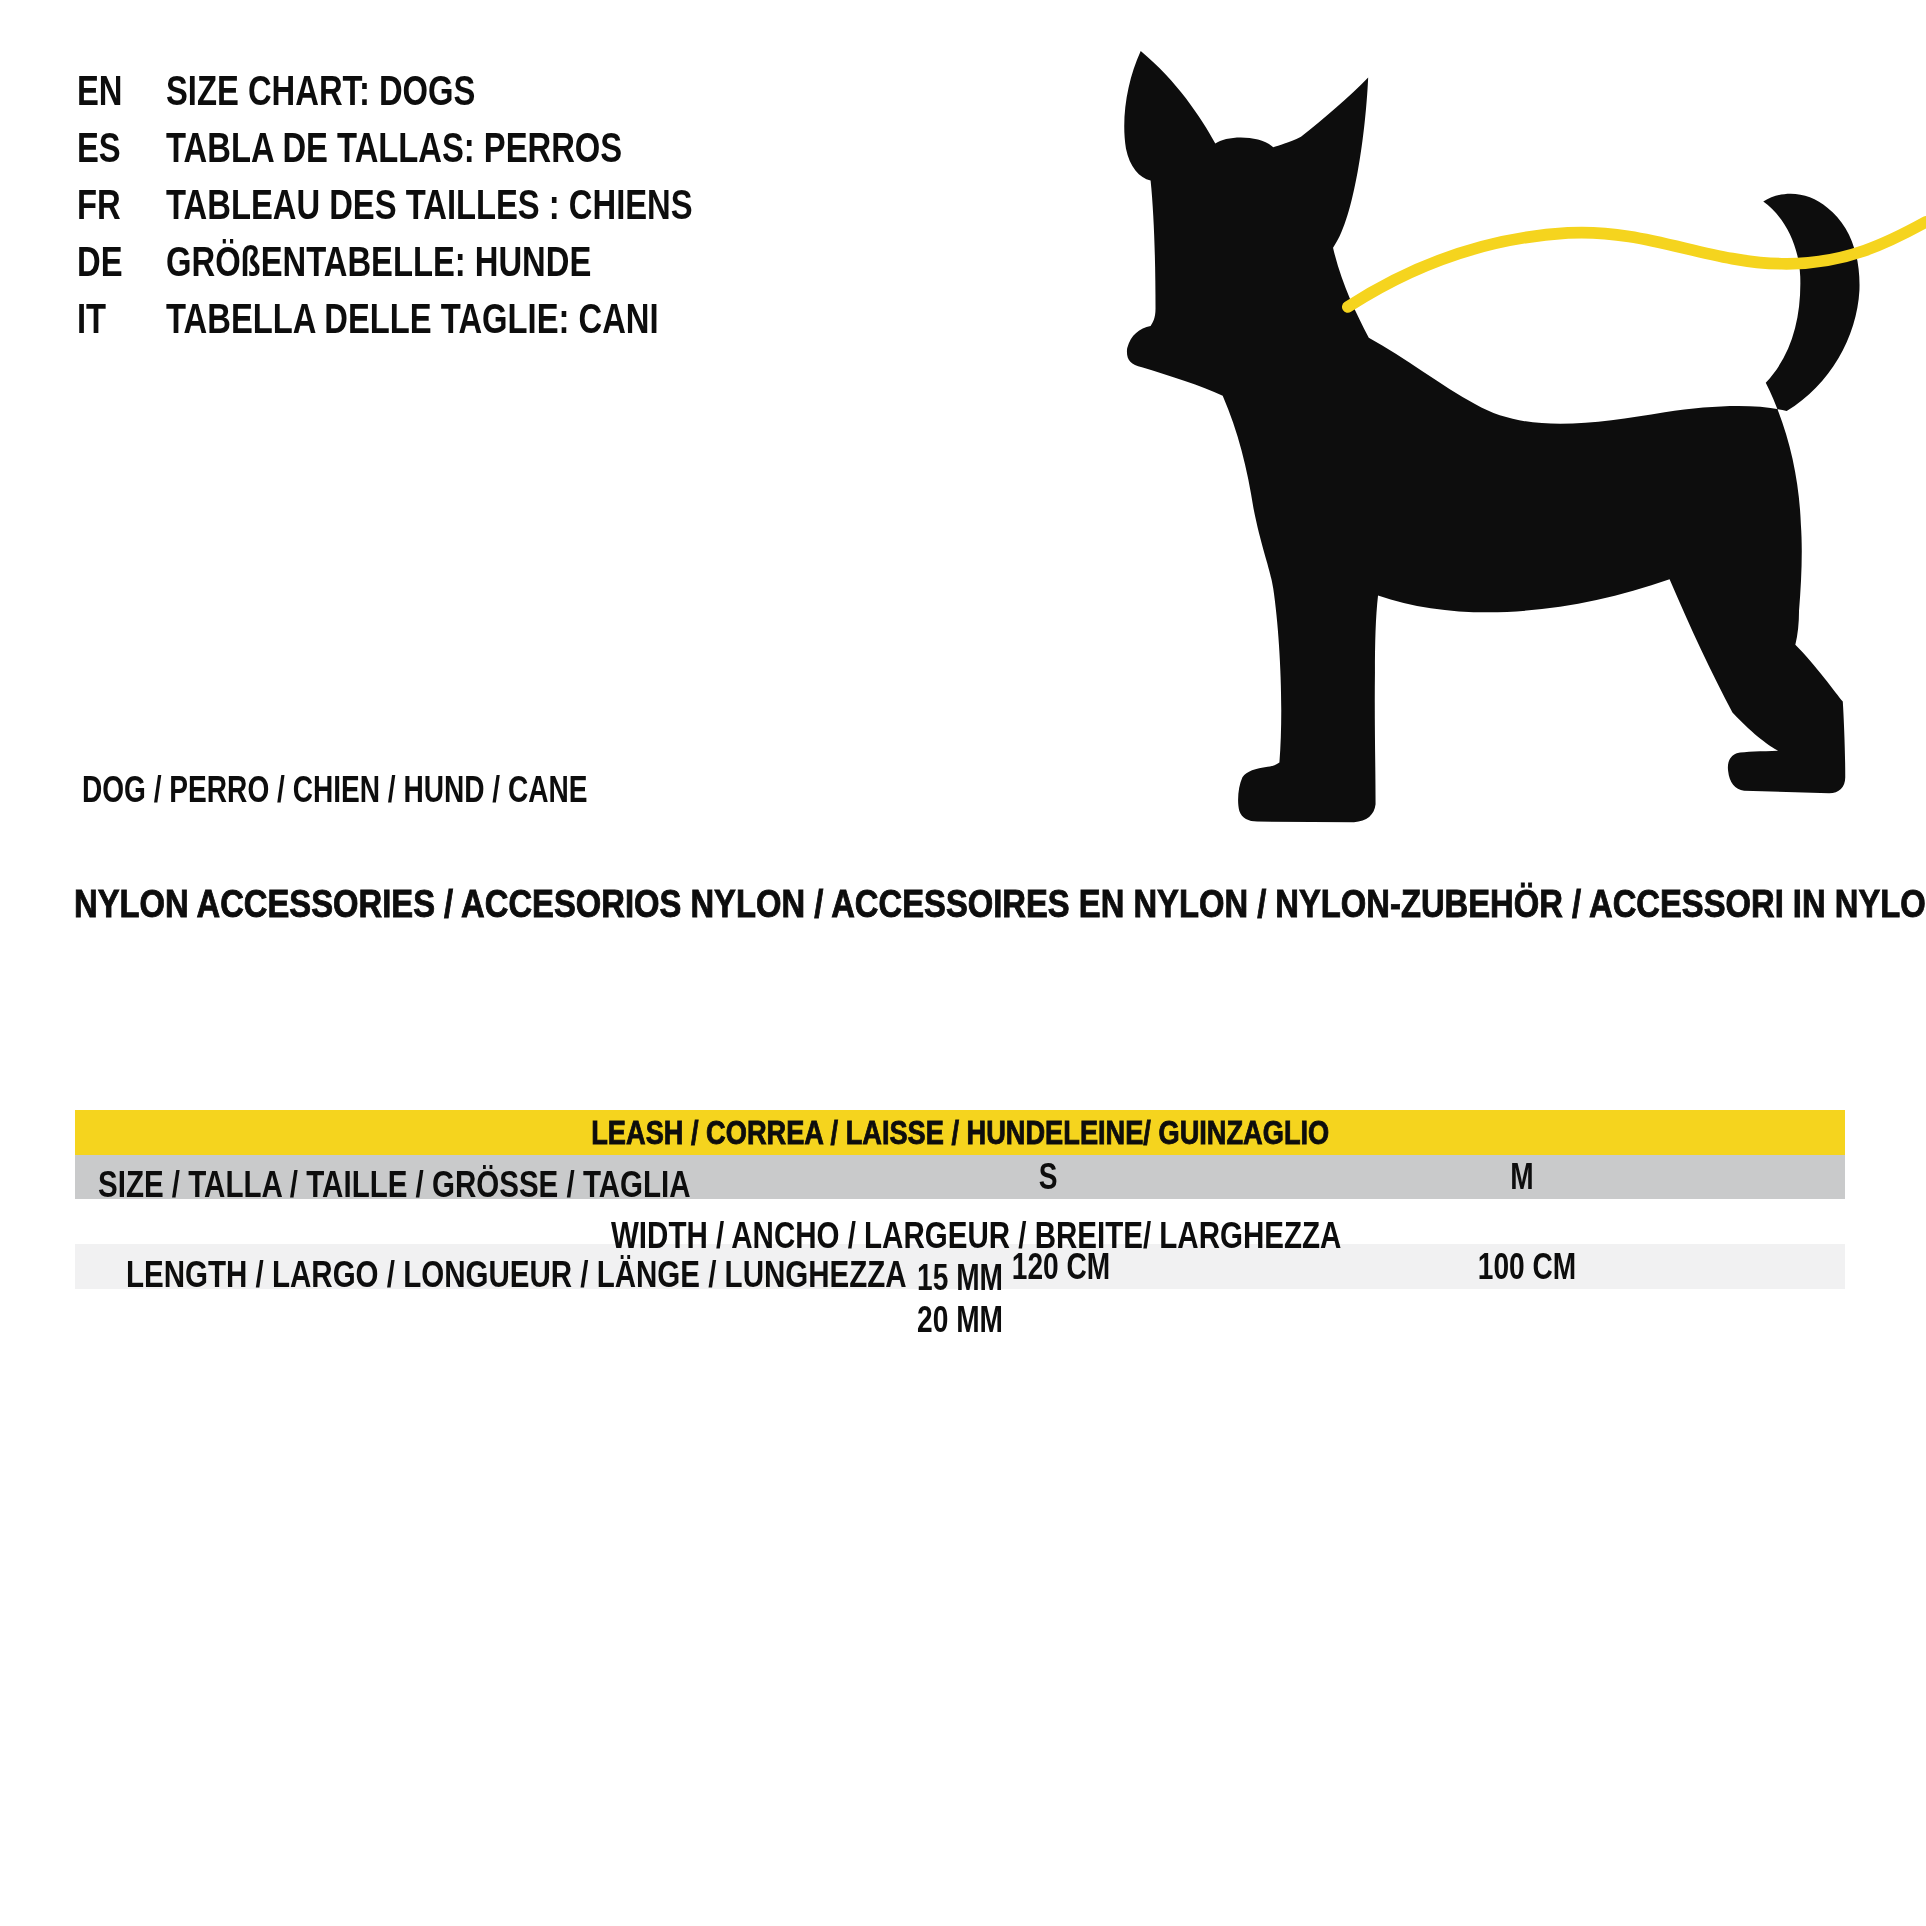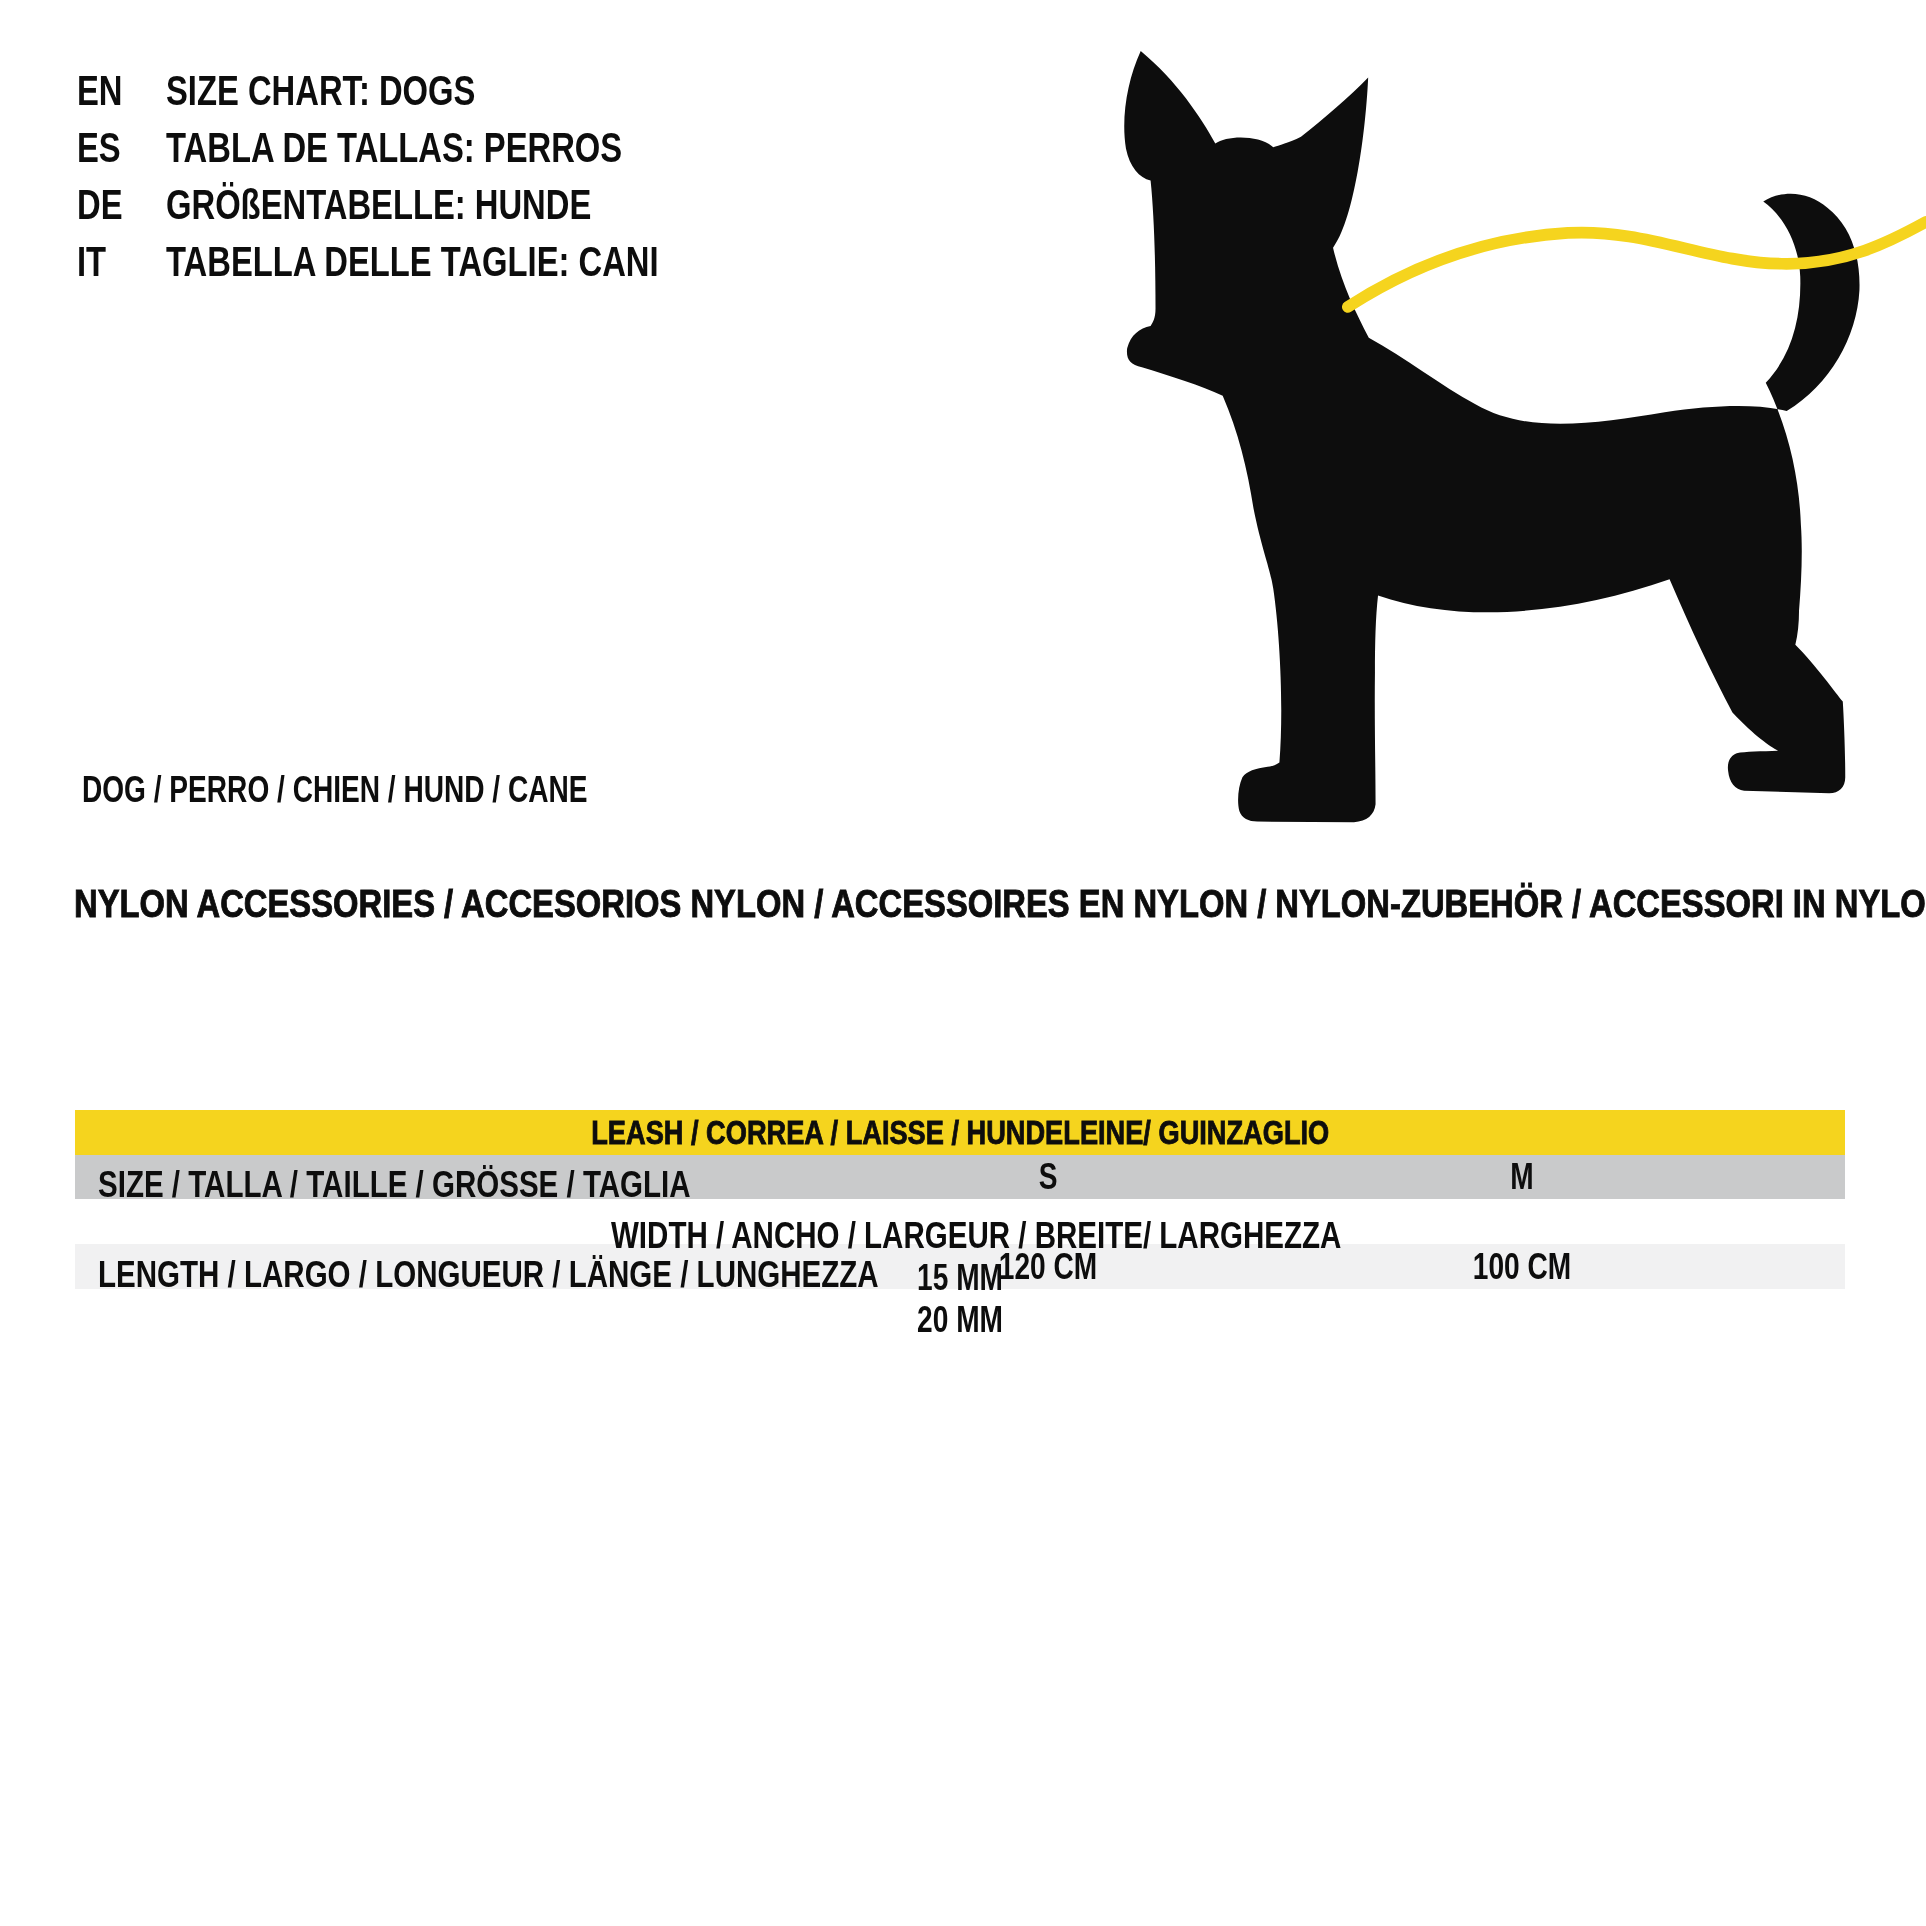--- a/index.html
+++ b/index.html
@@ -30,39 +30,43 @@
   .section-title { position:absolute; left:74px; top:884px; font-size:39px; line-height:39px;
                    font-weight:700; -webkit-text-stroke:0.9px #0d0d0d; }
 
   
   .size-table { position:absolute; left:75px; top:1110px; width:1770px; }
   .thead { height:45px; background:#f5d41e; display:flex; align-items:center; justify-content:center;
            font-size:34px; font-weight:700; -webkit-text-stroke:0.9px #0d0d0d; }
   .trow  { display:flex; align-items:center; height:45px; font-size:36px; font-weight:700; }
   .trow.r1 { background:#c9cacb; height:44px; }
   .trow.r2 { background:#ffffff;flex-direction:column; }
-  .trow.r3 { background:#f1f1f2; }
+  .trow.r3 { background:#f1f1f2;padding-left:28px; }
   .tlabel { width:42%; flex:0 0 42%; box-sizing:border-box; padding-left:23px;margin-top:16px; }
   .tval   { width:26%; flex:0 0 26%; display:flex; align-items:center; justify-content:center; }
   .tval.m { width:27.5%; flex:0 0 27.5%; }
   .tsp    { width:4.5%; flex:0 0 4.5%; }
 </style>
 </head>
 <body>
 
 <div class="canvas">
 
   <div class="lang-list">
     <div class="lang-row">
       <span class="lang-code"><span class="cxl">EN</span></span>
       <span class="cxl">SIZE CHART: DOGS</span>
     </div>
     <div class="lang-row">
       <span class="lang-code"><span class="cxl">ES</span></span>
       <span class="cxl">TABLA DE TALLAS: PERROS</span>
+    </div>
+    <div class="lang-row">
+      <span class="lang-code"><span class="cxl">FR</span></span>
+      <span class="cxl">TABLEAU DES TAILLES : CHIENS</span>
     </div>
     <div class="lang-row">
       <span class="lang-code"><span class="cxl">DE</span></span>
       <span class="cxl">GRÖßENTABELLE: HUNDE</span>
     </div>
     <div class="lang-row">
       <span class="lang-code"><span class="cxl">IT</span></span>
       <span class="cxl">TABELLA DELLE TAGLIE: CANI</span>
     </div>
   </div>

